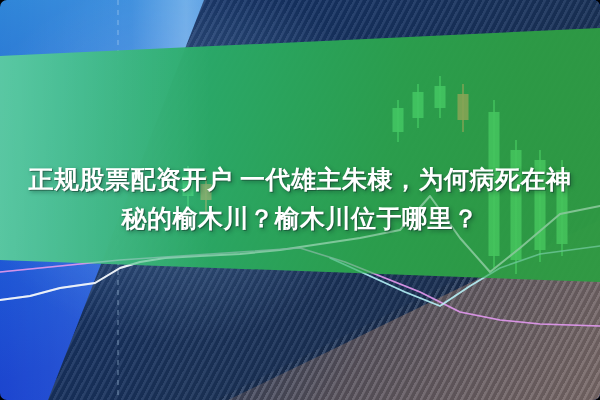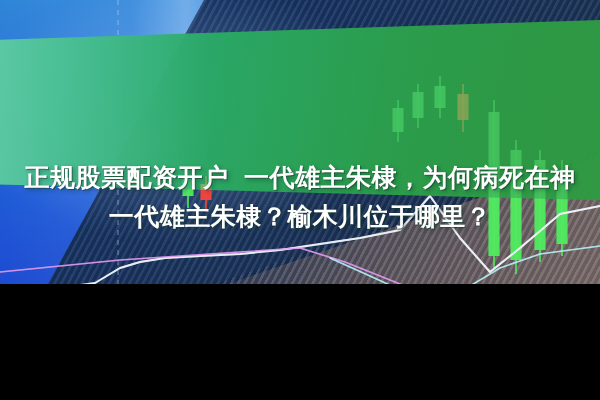--- a/index.html
+++ b/index.html
@@ -1,20 +1,21 @@
 <!DOCTYPE html>
 <html><head>
 <meta charset="utf-8">
 <style>
   html,body{margin:0;padding:0;background:#000;}
   #stage{
     position:relative;
-    width:600px;height:284px;
+    width:600px;height:400px;
     overflow:hidden;
-    font-family:Liberation Mono, monospace;
+    font-family:Liberation Sans, sans-serif;
+    border-radius:7px;
   }
   .layer{position:absolute;inset:0;}
 
   
   #bg-blue{
     background:
       linear-gradient(160deg,
         #2f86d8 0%,
         #2a72d4 18%,
         #1f5ad6 40%,
@@ -192,16 +193,16 @@
     <g id="g-magenta-over">
         <polyline points="0,272 60,266 120,260 180,256 240,252 300,248 345,262 380,276 420,292 460,312 500,320 540,324 600,326" fill="none" stroke="#cf7fe0" stroke-width="1.6" stroke-linejoin="round" stroke-linecap="round" opacity="0.8"></polyline>
       </g>
     <g id="g-cyan-over">
         <polyline points="330,258 370,276 405,292 440,306 470,286 500,268 540,254 600,246" fill="none" stroke="#9fe8f0" stroke-width="1.6" stroke-linejoin="round" stroke-linecap="round" opacity="0.8"></polyline>
       </g>
   </svg>
 
   <div id="headline">
     <span class="ln">正规股票配资开户 一代雄主朱棣，为何病死在神</span>
-    <span class="ln">一代雄主朱棣？榆木川位于哪里？</span>
+    <span class="ln">秘的榆木川？榆木川位于哪里？</span>
   </div>
 
 </div>
 
 </body></html>

